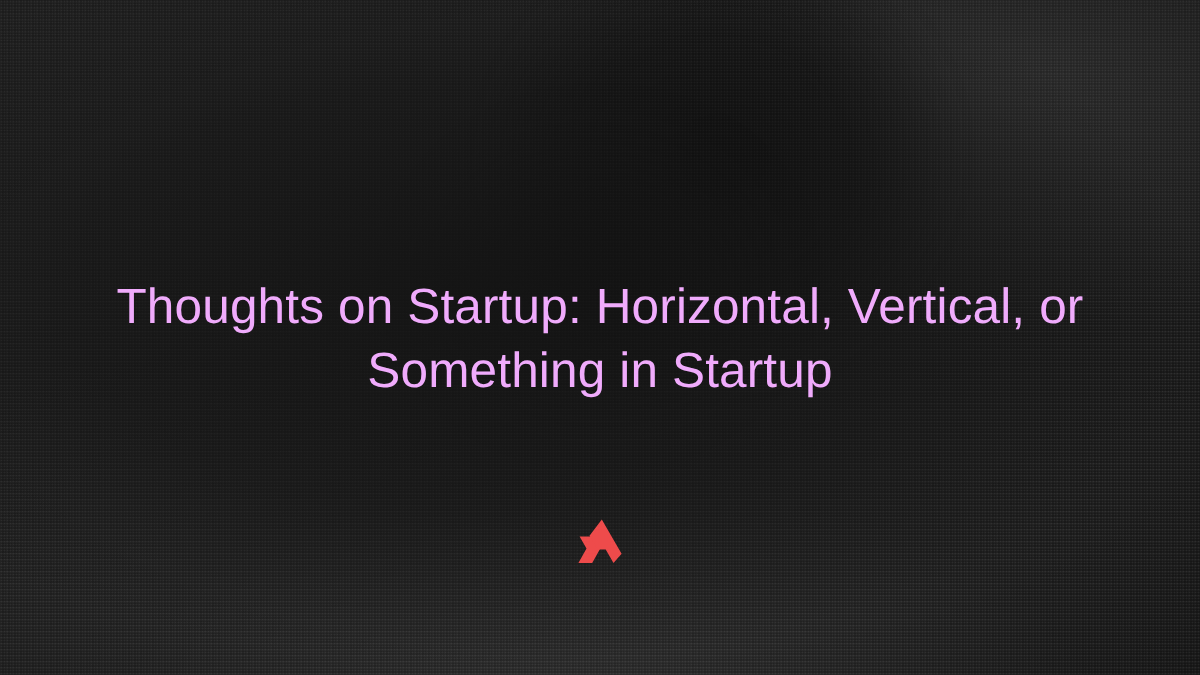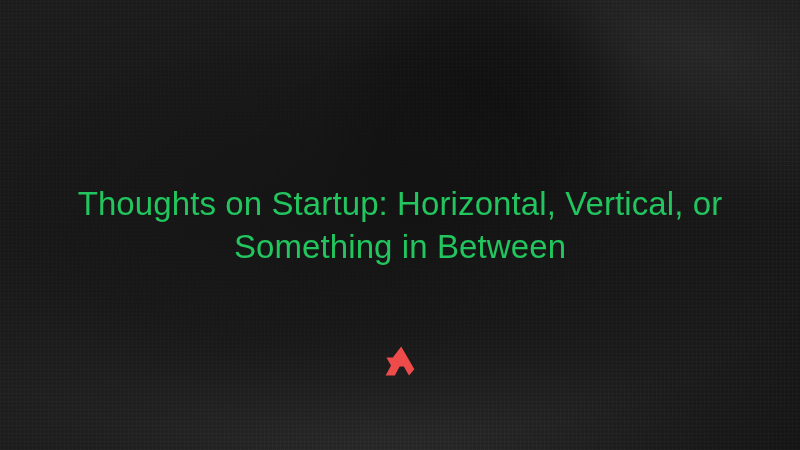--- a/index.html
+++ b/index.html
@@ -96,21 +96,21 @@
     inset: 0;
     display: flex;
     flex-direction: column;
     align-items: center;
     justify-content: center;
   }
 
   .title {
     width: 680px;
     text-align: center;
-    color: #22c55e;
+    color: #f0abfc;
     font-size: 33px;
     line-height: 43px;
     font-weight: 400;
     letter-spacing: 0.1px;
     margin: 0;
     padding: 0;
   }
 
   .title .line {
     display: block;
@@ -141,21 +141,21 @@
   <div class="bg-blob"></div>
   <div class="bg-blob2"></div>
   <div class="bg-checker"></div>
   <div class="bg-dots"></div>
   <div class="bg-dot-mask"></div>
   <div class="bg-vignette"></div>
 
   <div class="content">
     <h1 class="title">
       <span class="line">Thoughts on Startup: Horizontal, Vertical, or</span>
-      <span class="line">Something in Between</span>
+      <span class="line">Something in Startup</span>
     </h1>
   </div>
 
   <div class="logo-wrap">
     <svg class="logo-mark" viewBox="0 0 30 32" aria-hidden="true">
 
       <polygon points="10.6,12.6 15.2,20.6 9.8,30.4 0.6,30.4 6.0,20.6 1.4,12.6" fill="#EE4B4B"></polygon>
 
       <polygon points="16.2,1.4 29.4,24.2 24.0,30.4 18.8,21.4 13.4,21.4 8.0,12.2" fill="#EE4B4B"></polygon>
     </svg>

